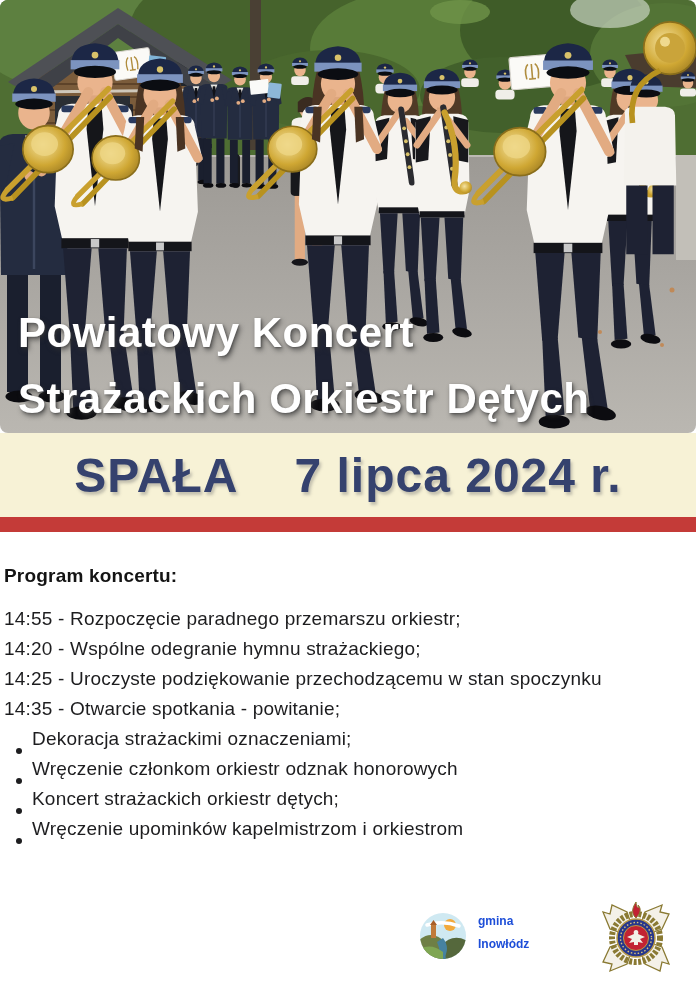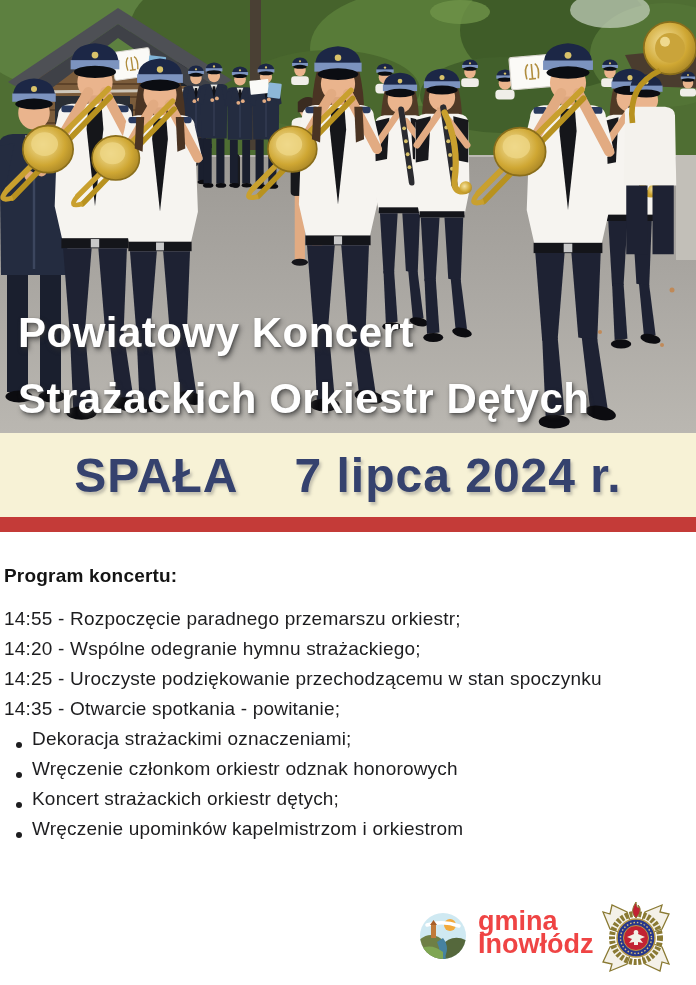--- a/index.html
+++ b/index.html
@@ -1,21 +1,21 @@
 <!DOCTYPE html>
 <html><head>
 <meta charset="utf-8">
 <style>
   * { margin:0; padding:0; box-sizing:border-box; }
   html,body { background:#ffffff; }
   body { font-family:"Liberation Sans", sans-serif; }
   .poster { position:relative; width:696px; height:985px; background:#ffffff; overflow:hidden; }
 
   
-  .hero { position:absolute; left:0; top:0; width:696px; height:433px; overflow:hidden; }
+  .hero { position:absolute; left:0; top:0; width:696px; height:433px; overflow:hidden;border-radius:8px; }
   .hero svg { display:block; }
   .hero-title { position:absolute; left:18px; top:300px; width:670px; color:#ffffff; }
   .hero-title .t-line {
     font-size:42px; font-weight:bold; letter-spacing:0.5px; line-height:66px;
     text-shadow:2px 3px 5px rgba(50,50,50,0.65), 1px 1px 2px rgba(60,60,60,0.5);
     white-space:nowrap;
   }
 
   
   .banner { position:absolute; left:0; top:433px; width:696px; height:84px; background:#f7f2d6;
@@ -23,26 +23,26 @@
   .banner span { font-size:48px; font-weight:bold; color:#35426e; letter-spacing:1px;
                  text-shadow:2px 3px 3px rgba(110,110,110,0.38); white-space:nowrap; }
 
   .red-bar { position:absolute; left:0; top:517px; width:696px; height:15px; background:#c43b38; }
 
   
   .program { position:absolute; left:0; top:532px; width:572px; padding:33px 14px 0 4px; color:#1d1d1f; }
   .program-heading { font-size:19px; font-weight:bold; color:#141414; margin-bottom:17px; letter-spacing:0.2px; }
   .sched-line { font-size:19px; line-height:30px; letter-spacing:0.2px; white-space:nowrap; }
   .sched-line.indent { padding-left:74px; }
-  .bullet-row { display:flex; align-items:center; font-size:19px; line-height:30px; letter-spacing:0.2px; padding-left:12px; }
+  .bullet-row { display:flex; align-items:flex-end; font-size:19px; line-height:30px; letter-spacing:0.2px; padding-left:12px; }
   .bullet-dot { flex:0 0 auto; width:6px; height:6px; border-radius:50%; background:#1d1d1f; margin:12px 10px 0 0; }
 
   
   .gmina-logo-icon { position:absolute; left:419px; top:912px; width:48px; height:48px; }
-  .gmina-text { position:absolute; left:478px; top:910px; font-size:27px; font-weight:bold; color:#ef4444; line-height:23px; }
+  .gmina-text { position:absolute; left:478px; top:910px; font-size:12px; font-weight:bold; color:#1d4ed8; line-height:23px; }
   .zosp-icon { position:absolute; left:597px; top:897px; width:78px; height:78px; }
 </style>
 </head>
 <body>
 
 <div class="poster">
 
   <div class="hero">
     <svg width="696" height="433" viewBox="0 0 696 433">
       <defs>

